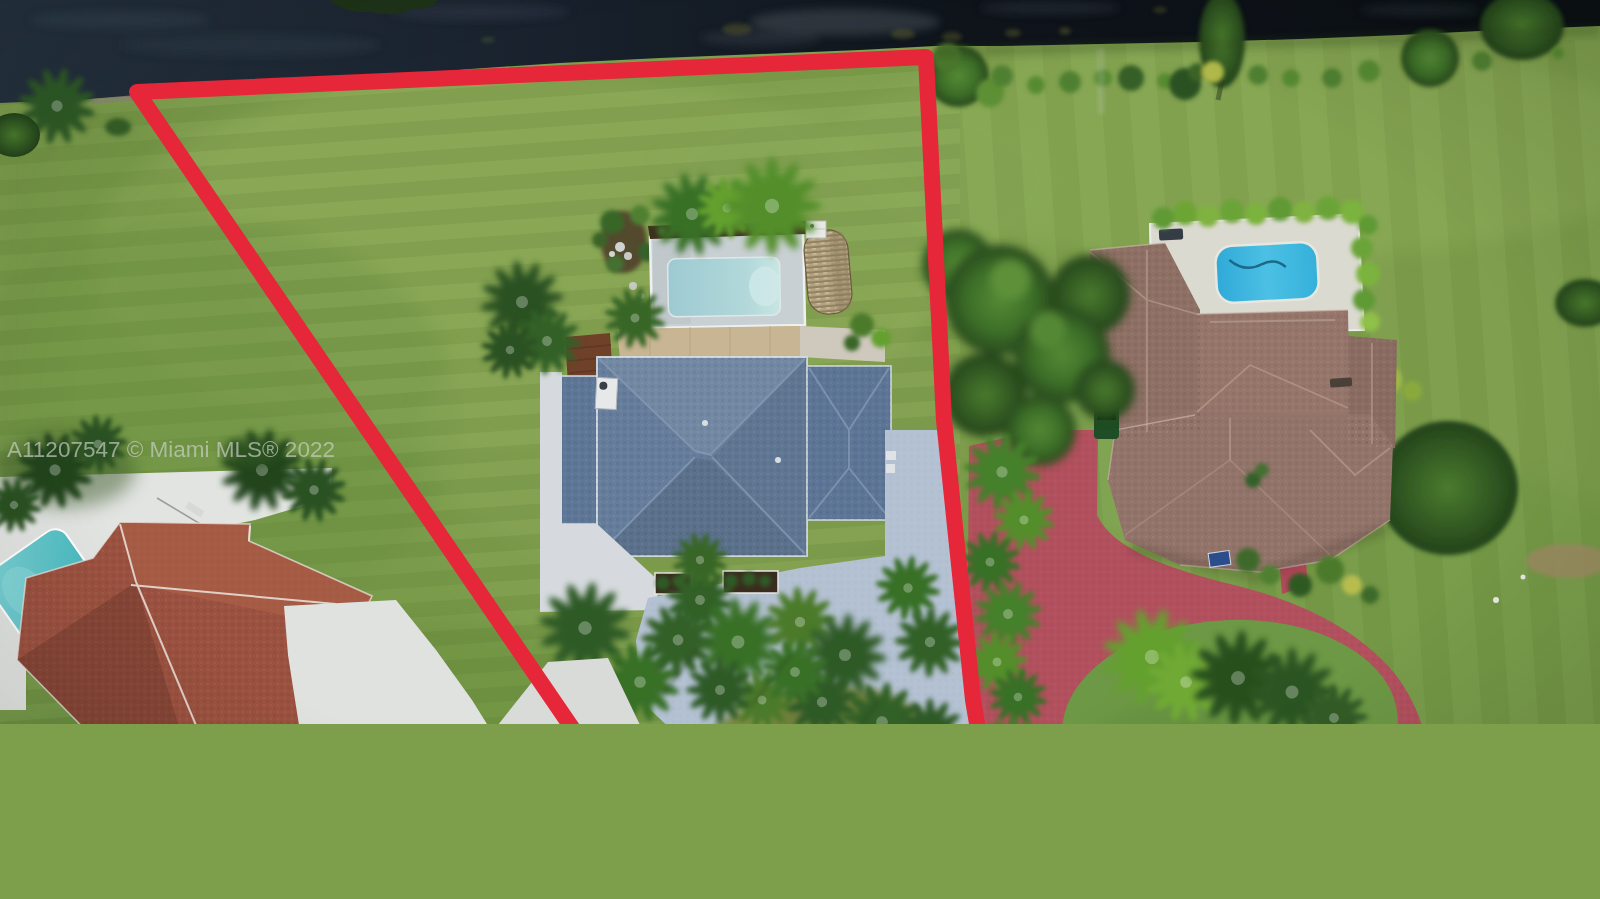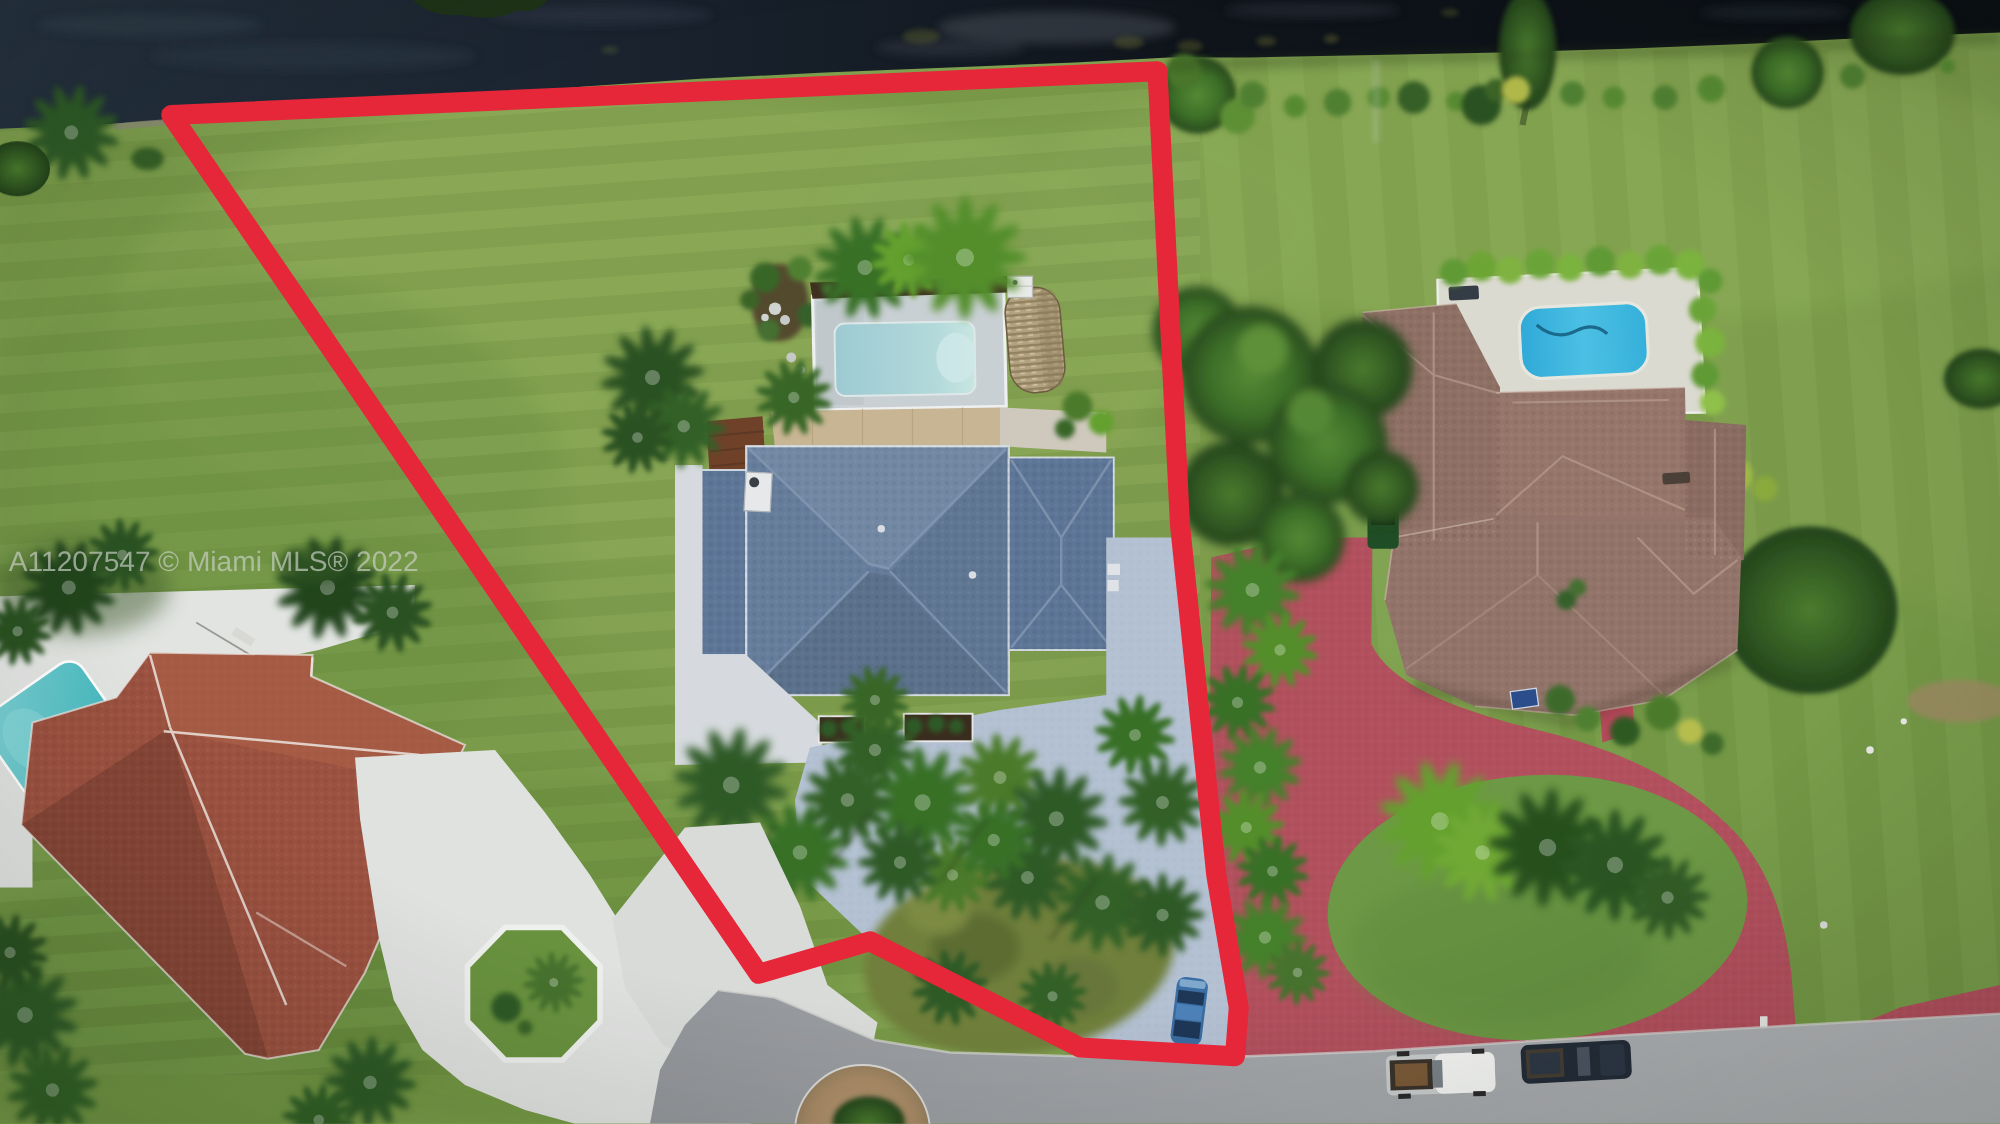--- a/index.html
+++ b/index.html
@@ -1,16 +1,16 @@
 <!DOCTYPE html>
 <html><head>
 <meta charset="utf-8">
 <style>
 html,body{margin:0;padding:0;background:#7d9e4b;}
-#stage{position:relative;width:1600px;height:899px;overflow:hidden;font-family:"Liberation Sans",sans-serif;}
+#stage{position:relative;width:1600px;height:724px;overflow:hidden;font-family:"Liberation Sans",sans-serif;}
 </style>
 </head>
 <body>
 <div id="stage">
 <svg width="1600" height="899" viewBox="0 0 1600 899" xmlns="http://www.w3.org/2000/svg">
 <defs>
 <radialGradient id="treeg">
           <stop offset="0%" stop-color="#558a34"></stop>
           <stop offset="60%" stop-color="#3c6e28"></stop>
           <stop offset="100%" stop-color="#27481d"></stop>

